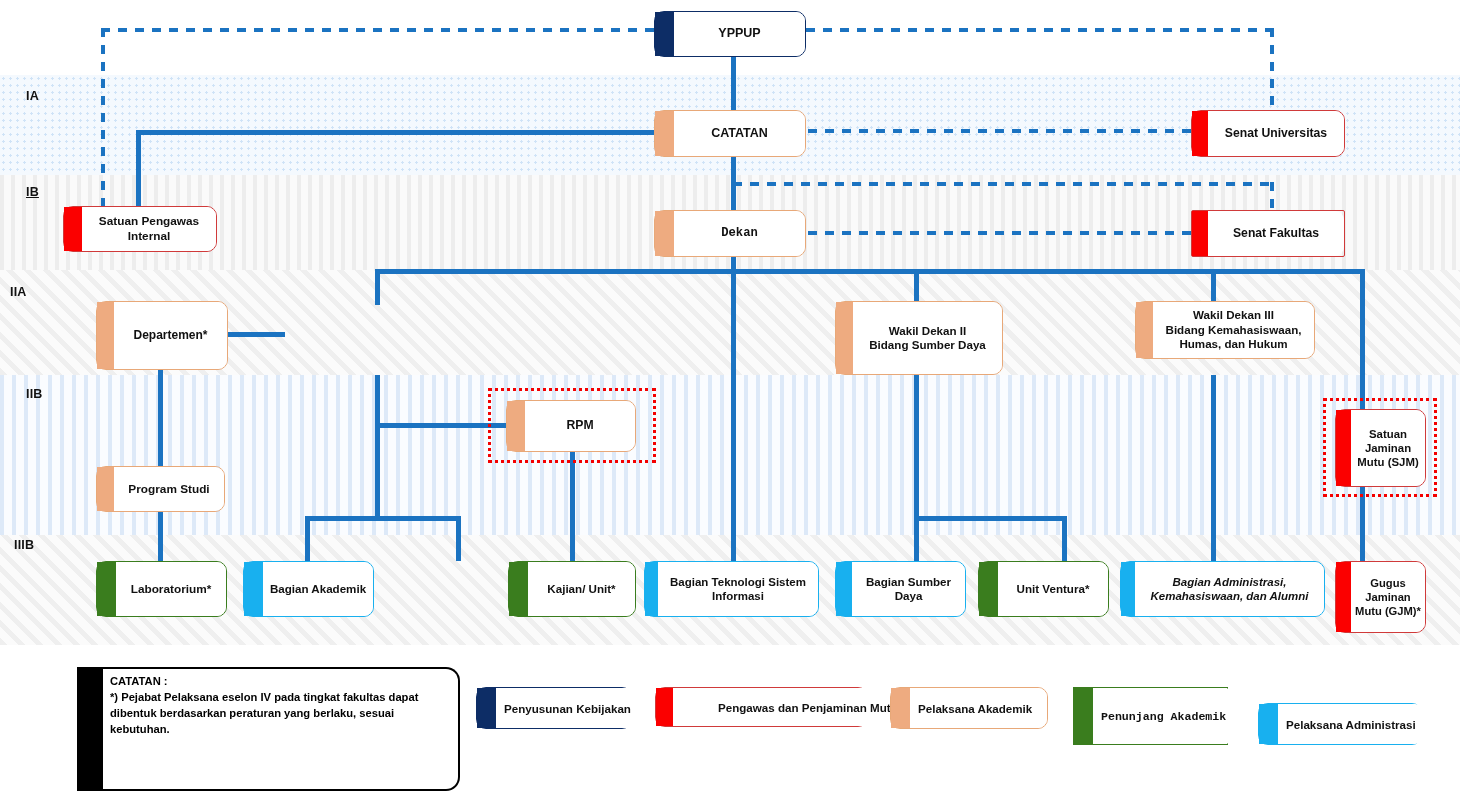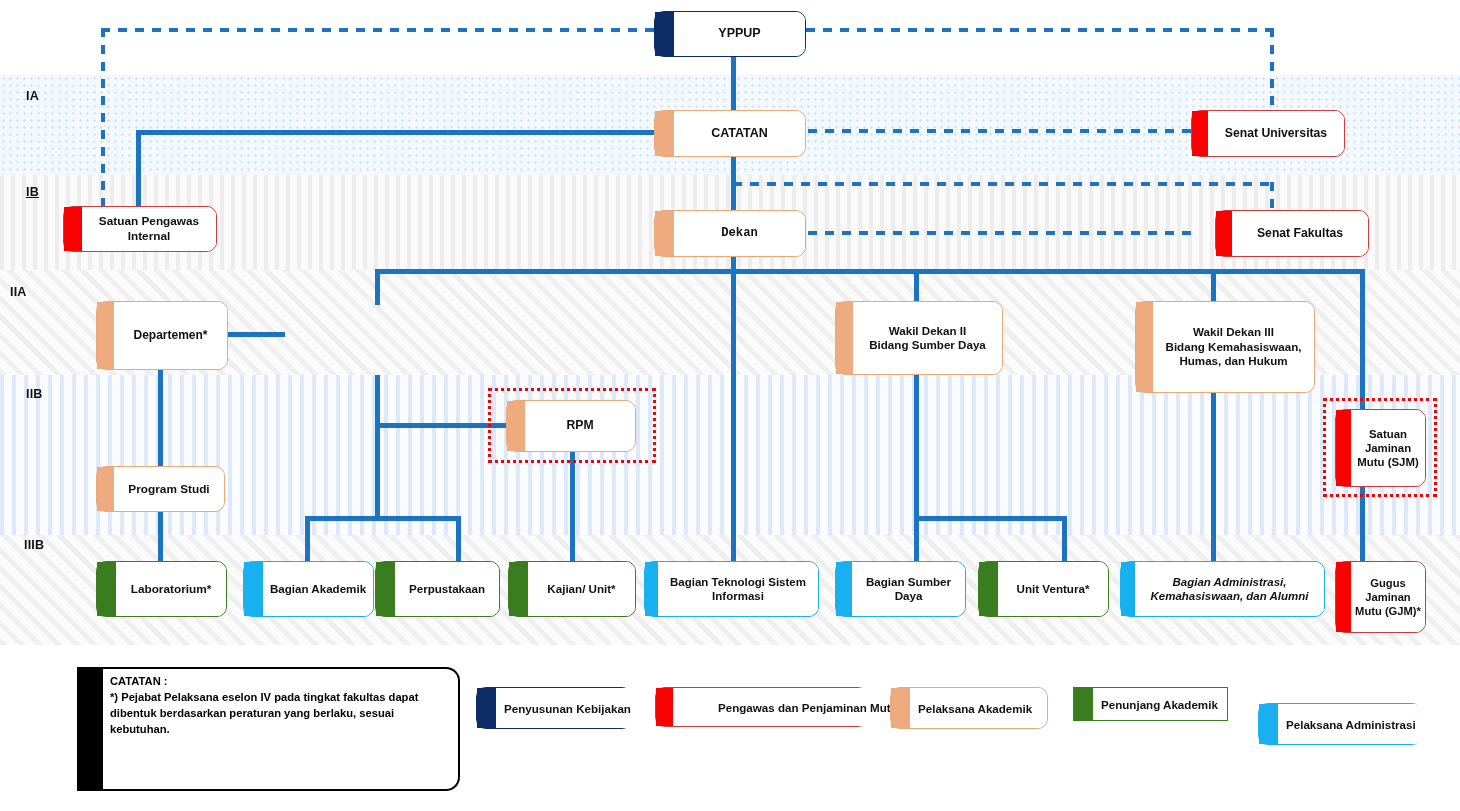--- a/index.html
+++ b/index.html
@@ -83,21 +83,21 @@
   <div class="band band-ia" style="top:75px;height:100px;"></div>
   <div class="band band-ib" style="top:175px;height:95px;"></div>
   <div class="band band-iia" style="top:270px;height:105px;"></div>
   <div class="band band-iib" style="top:375px;height:160px;"></div>
   <div class="band band-iiib" style="top:535px;height:110px;"></div>
 
   <div class="band-label" style="left:26px;top:89px;">IA</div>
   <div class="band-label" style="left:26px;top:185px;text-decoration:underline;">IB</div>
   <div class="band-label" style="left:10px;top:285px;">IIA</div>
   <div class="band-label" style="left:26px;top:387px;">IIB</div>
-  <div class="band-label" style="left:24px;top:538px;">IIIB</div>
+  <div class="band-label" style="left:14px;top:538px;">IIIB</div>
 
   <div class="ln" style="left:731px;top:57px;width:5px;height:53px;"></div>
   <div class="ln" style="left:731px;top:157px;width:5px;height:53px;"></div>
   <div class="ln" style="left:731px;top:257px;width:5px;height:16px;"></div>
 
   <div class="ln" style="left:375px;top:269px;width:988px;height:5px;"></div>
   <div class="ln" style="left:375px;top:269px;width:5px;height:36px;"></div>
   <div class="ln" style="left:914px;top:269px;width:5px;height:36px;"></div>
   <div class="ln" style="left:1211px;top:269px;width:5px;height:36px;"></div>
   <div class="ln" style="left:731px;top:269px;width:5px;height:292px;"></div>
@@ -161,38 +161,38 @@
     <div class="bar" style="width:18px;background:#fb0000;"></div>
     <div class="body" style="font-size:11.8px;white-space:pre-line;">Satuan Pengawas
 Internal</div>
   </div>
 
   <div class="node rr" style="left:654px;top:210px;width:152px;height:47px;border:1.4px solid #e8a878;border-radius:10px;">
     <div class="bar" style="width:19px;background:#eeab80;"></div>
     <div class="body" style="font-size:12.2px;font-family:Liberation Mono, monospace;">Dekan</div>
   </div>
 
-  <div class="node rr" style="left:1191px;top:210px;width:154px;height:47px;border:1.4px solid #d03a3a;border-radius:10px;margin-left:24px;">
+  <div class="node rr" style="left:1191px;top:210px;width:154px;height:47px;border:1.4px solid #d03a3a;border-radius:2px;">
     <div class="bar" style="width:16px;background:#fb0000;"></div>
     <div class="body" style="font-size:12.2px;">Senat Fakultas</div>
   </div>
 
   <div class="node rr" style="left:96px;top:301px;width:132px;height:69px;border:1.4px solid #e8a878;border-radius:10px;">
     <div class="bar" style="width:17px;background:#eeab80;"></div>
     <div class="body" style="font-size:12px;">Departemen*</div>
   </div>
 
 
   <div class="node rr" style="left:835px;top:301px;width:168px;height:74px;border:1.4px solid #e8a878;border-radius:10px;">
     <div class="bar" style="width:17px;background:#eeab80;"></div>
     <div class="body" style="font-size:11.6px;white-space:pre-line;">Wakil Dekan II
 Bidang Sumber Daya</div>
   </div>
 
-  <div class="node rr" style="left:1135px;top:301px;width:180px;height:92px;border:1.4px solid #e8a878;border-radius:10px;">
+  <div class="node rr" style="left:1135px;top:301px;width:180px;height:58px;border:1.4px solid #e8a878;border-radius:10px;">
     <div class="bar" style="width:17px;background:#eeab80;"></div>
     <div class="body" style="font-size:11.6px;white-space:pre-line;">Wakil Dekan III
 Bidang Kemahasiswaan,
 Humas, dan Hukum</div>
   </div>
 
   <div class="emph" style="left:488px;top:388px;width:168px;height:75px;"></div>
   <div class="node rr" style="left:506px;top:400px;width:130px;height:52px;border:1.4px solid #e8a878;border-radius:10px;">
     <div class="bar" style="width:18px;background:#eeab80;"></div>
     <div class="body" style="font-size:12.2px;">RPM</div>
@@ -214,24 +214,20 @@
   <div class="node rr" style="left:96px;top:561px;width:131px;height:56px;border:1.4px solid #3a7d1e;border-radius:10px;">
     <div class="bar" style="width:19px;background:#3a7d1e;"></div>
     <div class="body" style="font-size:11.8px;">Laboratorium*</div>
   </div>
 
   <div class="node rr" style="left:243px;top:561px;width:131px;height:56px;border:1.4px solid #18b0ef;border-radius:10px;">
     <div class="bar" style="width:19px;background:#18b0ef;"></div>
     <div class="body" style="font-size:11.6px;">Bagian Akademik</div>
   </div>
 
-  <div class="node rr" style="left:375px;top:561px;width:125px;height:56px;border:1.4px solid #3a7d1e;border-radius:10px;">
-    <div class="bar" style="width:19px;background:#3a7d1e;"></div>
-    <div class="body" style="font-size:11.6px;">Perpustakaan</div>
-  </div>
 
   <div class="node rr" style="left:508px;top:561px;width:128px;height:56px;border:1.4px solid #3a7d1e;border-radius:10px;">
     <div class="bar" style="width:19px;background:#3a7d1e;"></div>
     <div class="body" style="font-size:11.6px;">Kajian/ Unit*</div>
   </div>
 
   <div class="node rr" style="left:644px;top:561px;width:175px;height:56px;border:1.4px solid #18b0ef;border-radius:10px;">
     <div class="bar" style="width:13px;background:#18b0ef;"></div>
     <div class="body" style="font-size:11.5px;white-space:pre-line;">Bagian Teknologi Sistem
 Informasi</div>
@@ -277,21 +273,21 @@
   <div class="legend-item" style="left:655px;top:687px;width:213px;height:40px;border:1.5px solid #d03a3a;border-radius:10px;box-sizing:border-box;gap:37px;">
     <div class="bar" style="width:17px;background:#fb0000;"></div>
     <div class="body">Pengawas dan Penjaminan Mutu</div>
   </div>
 
   <div class="legend-item" style="left:890px;top:687px;width:158px;height:42px;border:1.5px solid #e8a878;border-radius:10px;box-sizing:border-box;">
     <div class="bar" style="width:19px;background:#eeab80;"></div>
     <div class="body">Pelaksana Akademik</div>
   </div>
 
-  <div class="legend-item" style="left:1073px;top:687px;width:155px;height:34px;border:1.5px solid #3a7d1e;border-radius:0;box-sizing:border-box;">
+  <div class="legend-item" style="left:1073px;top:687px;width:155px;height:58px;border:1.5px solid #3a7d1e;border-radius:0;box-sizing:border-box;font-family:Liberation Mono, monospace;">
     <div class="bar" style="width:19px;background:#3a7d1e;"></div>
     <div class="body">Penunjang Akademik</div>
   </div>
 
   <div class="legend-item" style="left:1258px;top:687px;width:164px;height:42px;border:1.5px solid #18b0ef;border-radius:10px;box-sizing:border-box;margin-top:16px;">
     <div class="bar" style="width:19px;background:#18b0ef;"></div>
     <div class="body">Pelaksana Administrasi</div>
   </div>
 
 </div>

